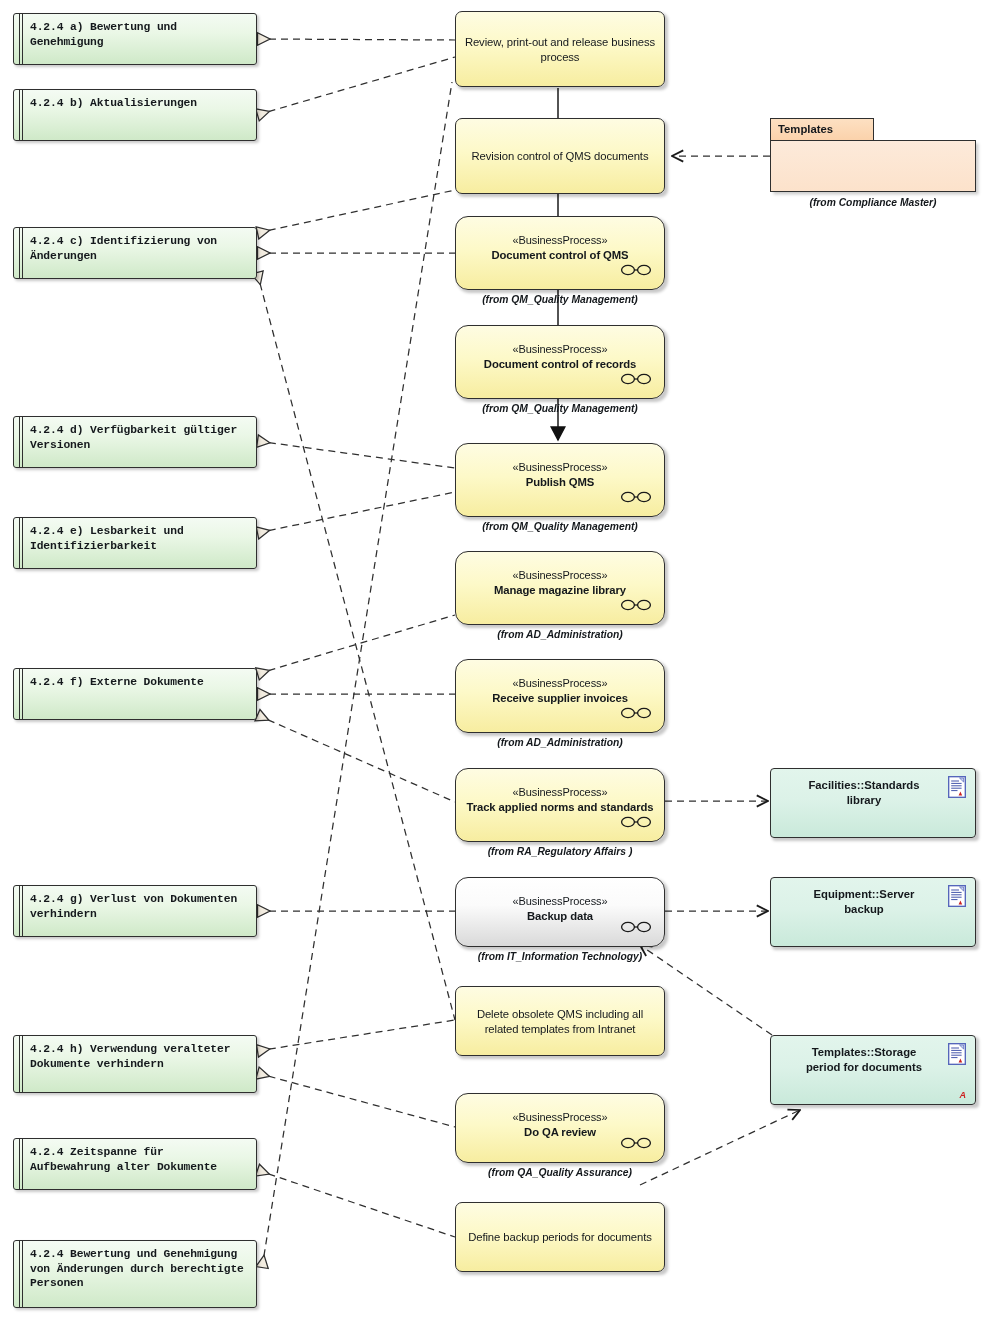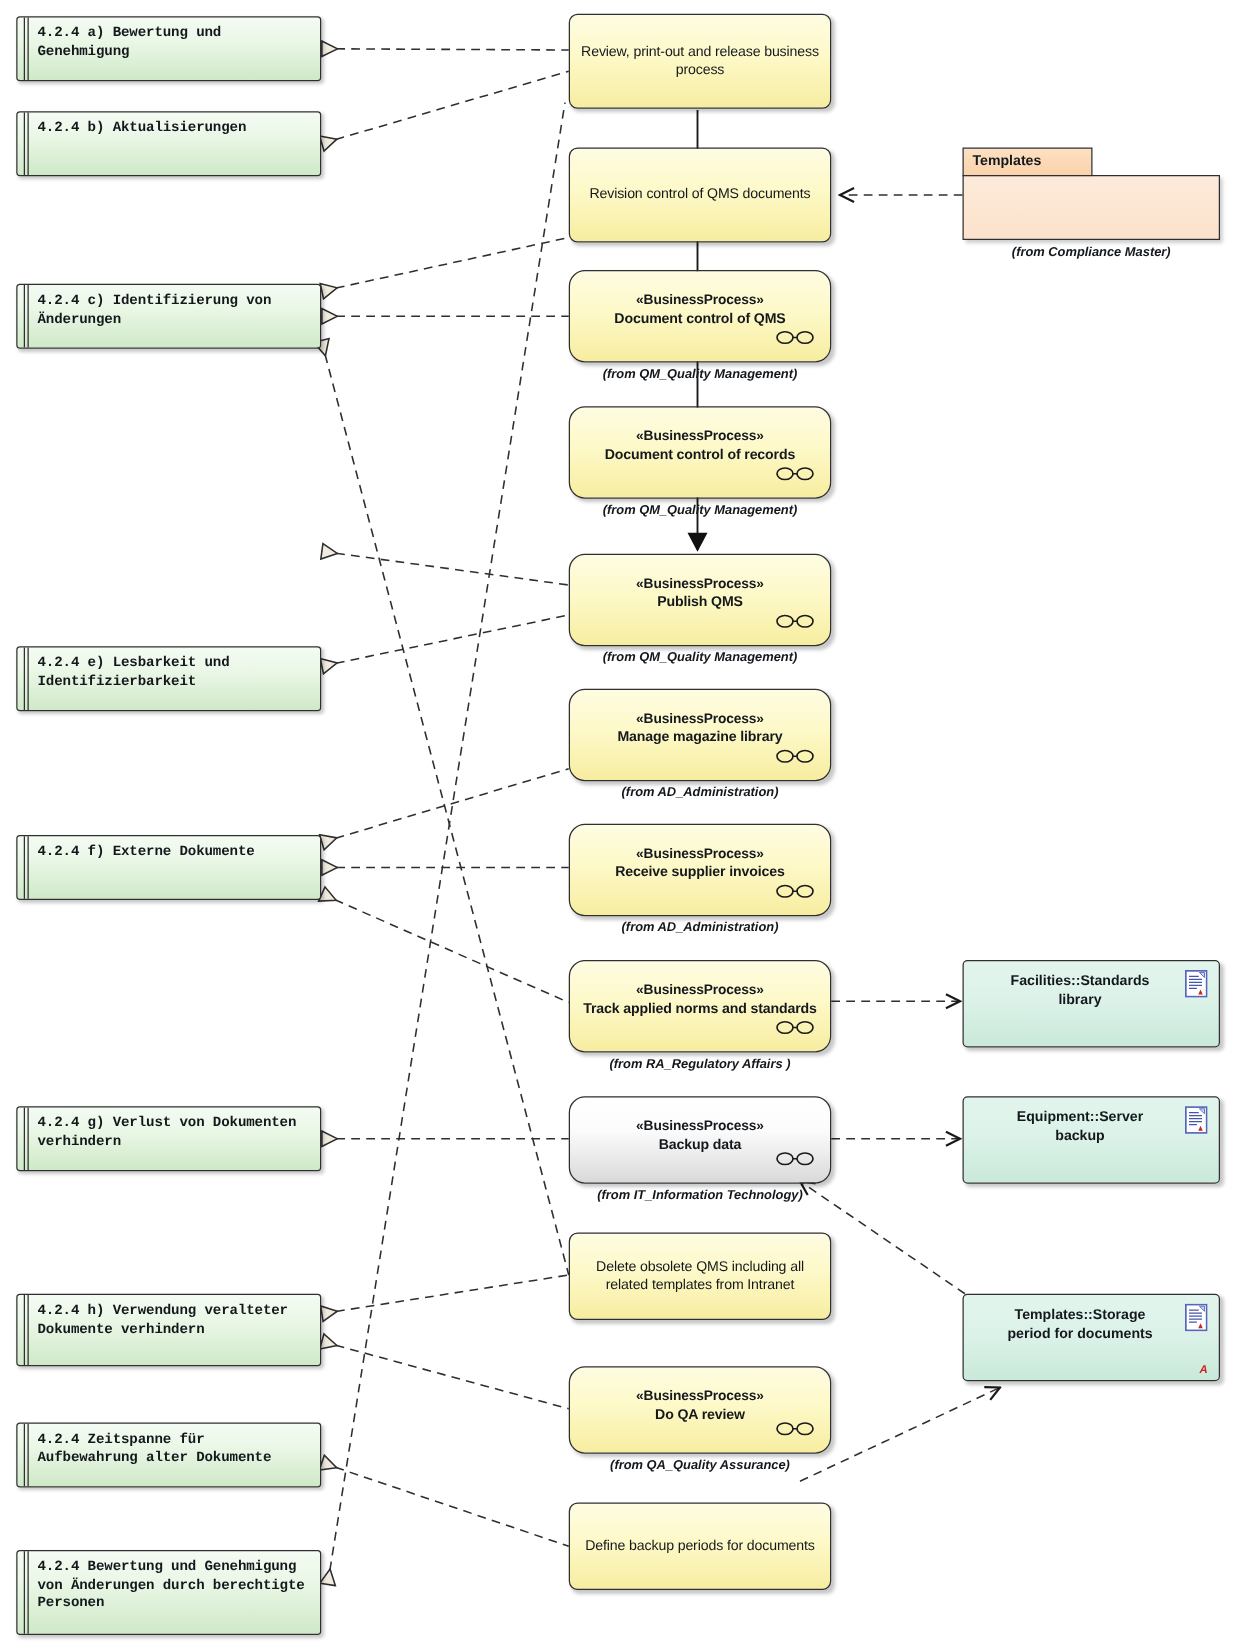--- a/index.html
+++ b/index.html
@@ -40,21 +40,21 @@
   }
   .proc.square{border-radius:7px;}
   .proc.plain{
     background:linear-gradient(to bottom,#ffffff 0%,#fbfbfb 40%,#d9d9d9 100%);
   }
   .proc .ptxt{
     position:absolute;left:8px;right:8px;top:16px;text-align:center;
     font-size:11.3px;line-height:14.5px;color:#14181c;letter-spacing:-0.1px;
   }
   .proc .ptxt.center-mid{top:50%;transform:translateY(-50%);}
-  .proc .stereo{display:block;font-weight:bold;color:#14181c;font-size:11px;}
+  .proc .stereo{display:block;font-weight:normal;color:#14181c;font-size:11px;}
   .proc .pname{display:block;font-weight:bold;color:#14181c;}
   .proc .plain-name{font-weight:normal;}
   .ficon{position:absolute;right:12px;bottom:12px;}
   .fromlab{
     position:absolute;text-align:center;font-style:italic;font-weight:bold;
     font-size:10.3px;color:#14181c;white-space:nowrap;
   }
 
   
   .art{
@@ -161,20 +161,25 @@
     <div class="bar2"></div>
     <div class="rtxt">4.2.4 b) Aktualisierungen</div>
   </div>
 
   <div class="node req" style="left:13px;top:227px;width:244px;height:52px;">
     <div class="bar1"></div>
     <div class="bar2"></div>
     <div class="rtxt">4.2.4 c) Identifizierung von Änderungen</div>
   </div>
 
+  <div class="node req" style="left:13px;top:416px;width:244px;height:52px;">
+    <div class="bar1"></div>
+    <div class="bar2"></div>
+    <div class="rtxt">4.2.4 d) Verfügbarkeit gültiger Versionen</div>
+  </div>
 
   <div class="node req" style="left:13px;top:517px;width:244px;height:52px;">
     <div class="bar1"></div>
     <div class="bar2"></div>
     <div class="rtxt">4.2.4 e) Lesbarkeit und Identifizierbarkeit</div>
   </div>
 
   <div class="node req" style="left:13px;top:668px;width:244px;height:52px;">
     <div class="bar1"></div>
     <div class="bar2"></div>

